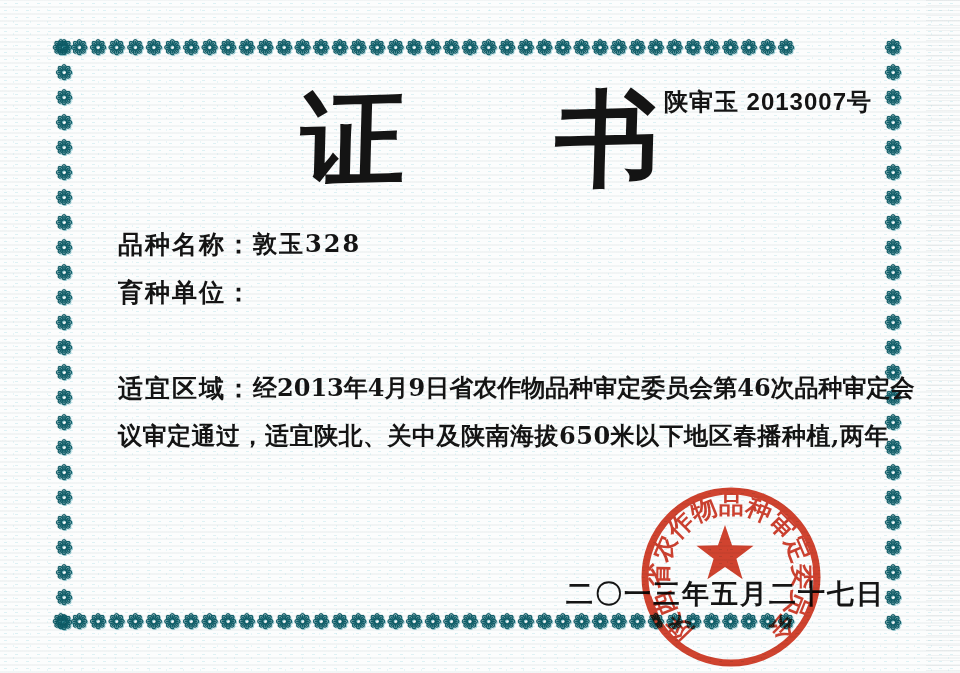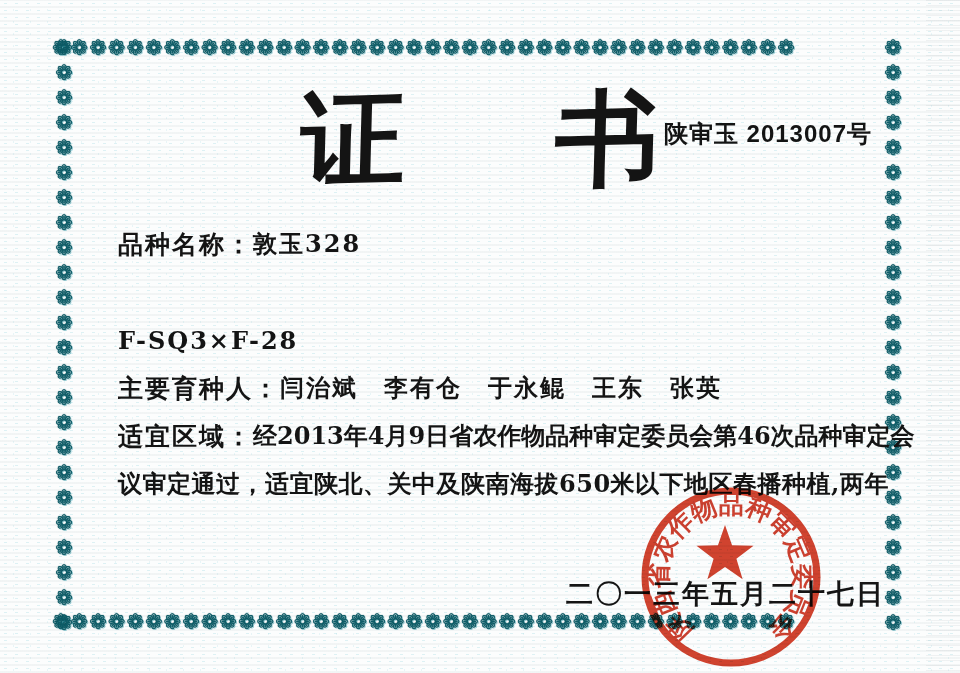--- a/index.html
+++ b/index.html
@@ -28,21 +28,21 @@
     position:absolute; color:#0c5d68; text-shadow:0 0 1px #07434d, 1px 1px 0 rgba(62,166,181,0.55);
     font-family:"DejaVu Sans", sans-serif; overflow:hidden; white-space:nowrap;
     font-size:21px; line-height:24px; letter-spacing:1px; user-select:none;
   }
   .bstrip.h { left:0; width:100%; height:24px; }
   .bstrip.top { top:0; } .bstrip.bottom { bottom:0; }
   .bstrip.v { top:0; height:100%; width:24px; writing-mode:vertical-rl; text-orientation:upright; }
   .bstrip.left { left:0; } .bstrip.right { right:0; }
   
   .cert-no {
-    position:absolute; top:118px; right:88px;
+    position:absolute; top:86px; right:88px;
     font-family:"Liberation Sans", sans-serif; font-weight:700;
     font-size:24px; letter-spacing:1px; white-space:nowrap;
   }
   
   .title {
     position:absolute; top:82px; left:0; width:100%;
     display:flex; justify-content:center; gap:150px;
   }
   .title .ch {
     font-family:"DejaVu Serif", serif; font-weight:900; font-size:104px; line-height:1.1;
@@ -94,27 +94,23 @@
     <span class="ch">证</span>
     <span class="ch">书</span>
   </div>
 
   <div class="fields">
     <div class="row">
       <span class="label">品种名称：</span>
       <span class="value">敦玉328</span>
     </div>
     <div class="row">
+      <span class="label">育种单位：</span>
     </div>
     <div class="row">
-      <span class="value">F-SQ3×F-28</span>
-    </div>
-    <div class="row">
-      <span class="label">主要育种人：</span>
-      <span class="value">闫治斌　李有仓　于永鲲　王东　张英</span>
     </div>
     <div class="row">
       <span class="label">适宜区域：</span>
       <span class="value tight">经2013年4月9日省农作物品种审定委员会第46次品种审定会</span>
     </div>
     <div class="row">
       <span class="cont">议审定通过，适宜陕北、关中及陕南海拔650米以下地区春播种植,两年</span>
     </div>
   </div>
 

